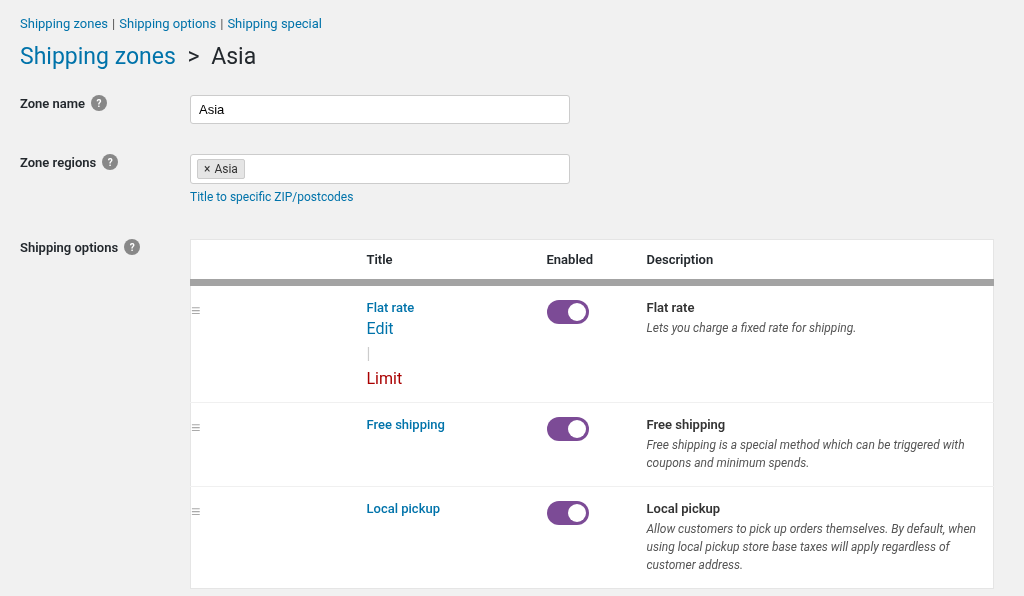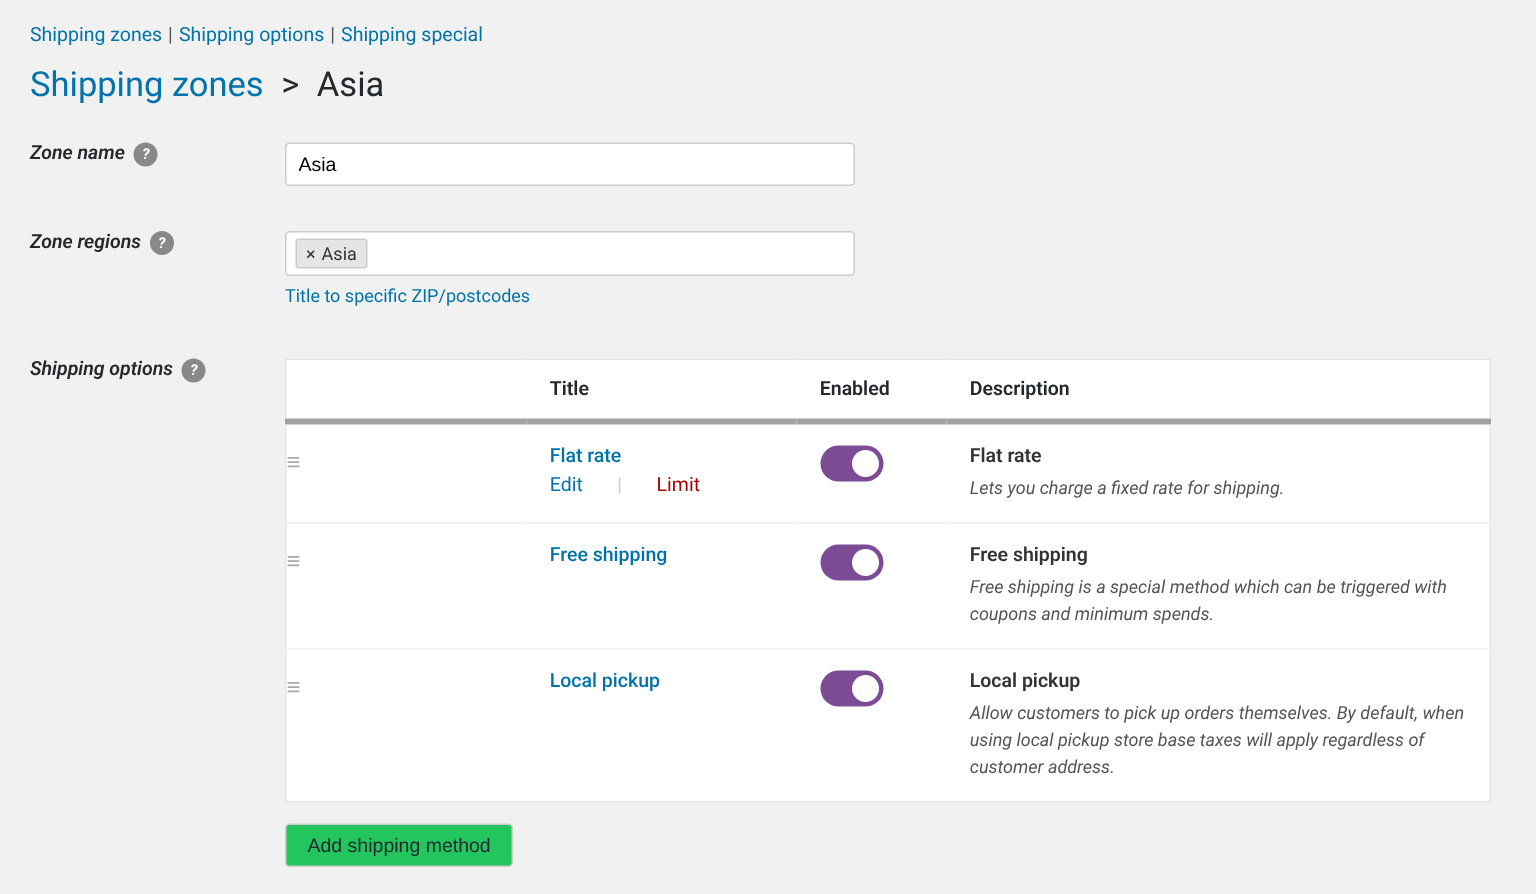--- a/index.html
+++ b/index.html
@@ -46,23 +46,22 @@
     }
     .form-table tr td:first-child {
       width: 160px;
       padding: 15px 10px 15px 0;
       vertical-align: top;
       font-weight: 600;
       color: #23282d;
     }
     .form-table tr td:first-child .label-row {
       display: flex;
-      align-items: flex-start;
+      align-items: flex-end;
       gap: 6px;
-      font-style: italic;
     }
     .form-table tr td {
       padding: 15px 10px;
       vertical-align: top;
     }
     .help-icon {
       display: inline-flex;
       align-items: center;
       justify-content: center;
       width: 16px;
@@ -112,21 +111,21 @@
       font-size: 12px;
     }
     .shipping-methods-table {
       width: 100%;
       border-collapse: collapse;
       background: #fff;
       border: 1px solid #e5e5e5;
       border-radius: 3px;
     }
     .shipping-methods-table thead tr {
-      border-bottom: 4px solid #a3a3a3;
+      border-bottom: 7px solid #a3a3a3;
     }
     .shipping-methods-table thead th {
       padding: 12px 16px;
       text-align: left;
       font-weight: 600;
       color: #23282d;
       font-size: 13px;
     }
     .shipping-methods-table tbody tr {
       border-bottom: 1px solid #f0f0f0;
@@ -145,22 +144,23 @@
     }
     .method-name {
       color: #0073aa;
       text-decoration: none;
       font-weight: 500;
       display: block;
       margin-bottom: 4px;
     }
     .method-actions {
       display: flex;
-      gap: 23px;
-      font-size: 13px;
+      gap: 6px;
+      font-size: 16px;
+      flex-direction: column;
     }
     .method-actions a {
       text-decoration: none;
     }
     .edit-link { color: #0073aa; }
     .delete-link { color: #a00; }
     .method-actions .sep { color: #ccc; }
     
     .toggle {
       position: relative;

